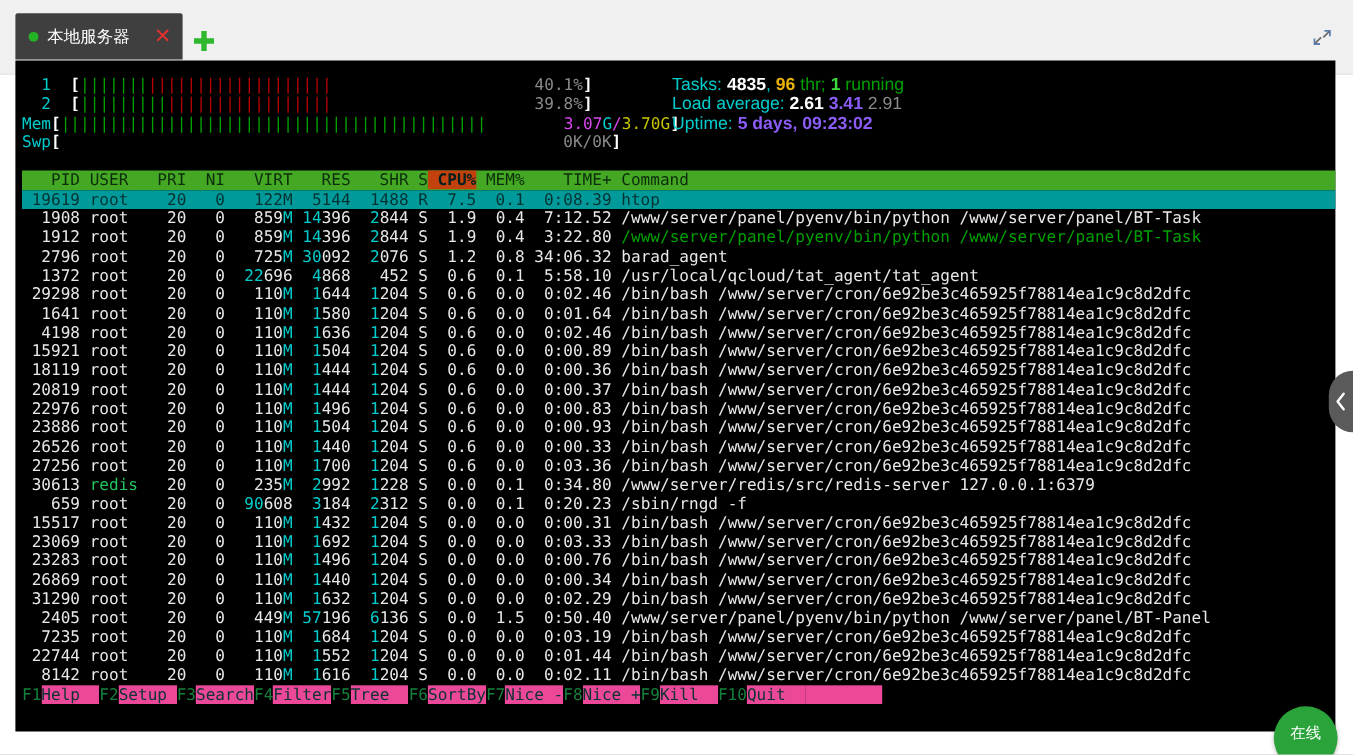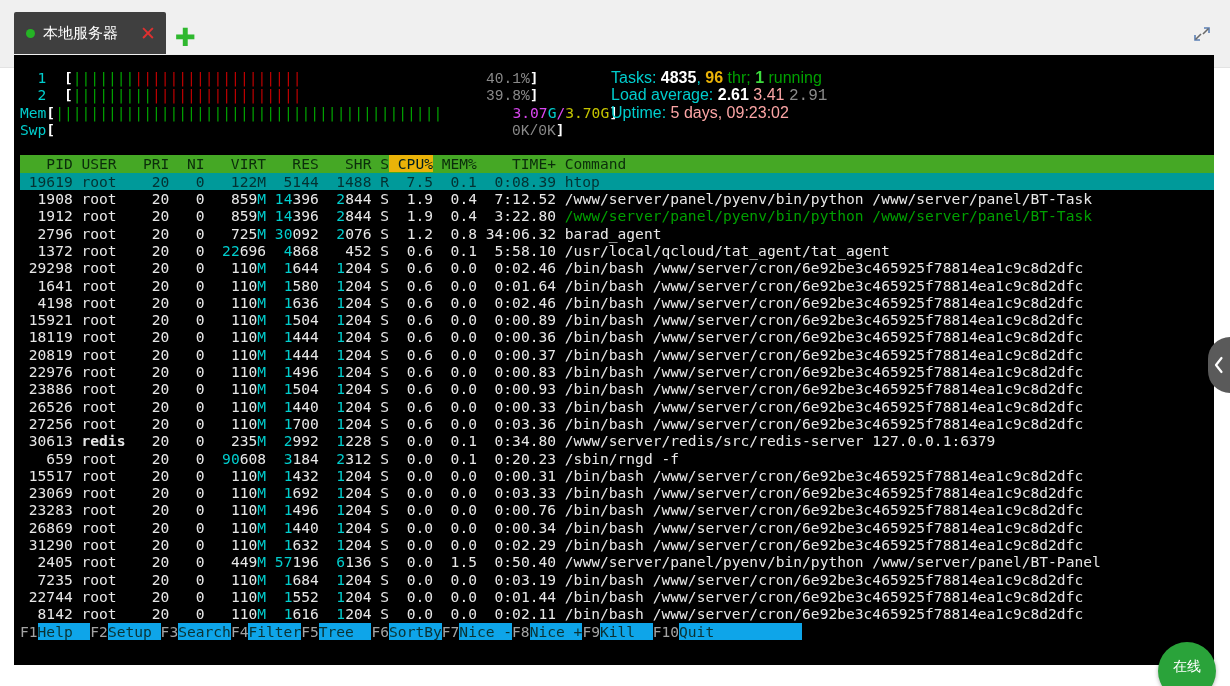--- a/index.html
+++ b/index.html
@@ -73,48 +73,49 @@
     font-size: 14.6px;
     line-height: 17.3px;
     letter-spacing: 0px;
     white-space: pre;
     color: #c8c8c8;
   }
   .row { height: 17.3px; white-space: pre; }
 
   
   .c-cyan    { color: #00cdcd; }
-  .c-cyanb   { color: #fca5a5; font-weight: normal; }
+  .c-cyanb   { color: #8b5cf6; font-weight: bold; }
   .c-green   { color: #00a000; }
   .c-lgreen  { color: #d946ef; }
   .c-greenb  { color: #3ddb3d; font-weight: bold; }
   .c-red     { color: #bb0000; }
   .c-white   { color: #e8e8e8; }
   .c-whiteb  { color: #ffffff; font-weight: bold; }
-  .c-gray    { color: #8a8a8a; font-family: Liberation Mono, monospace; }
-  .c-dgray   { color: #e5e5e5; font-weight: bold; }
+  .c-gray    { color: #8a8a8a; }
+  .c-dgray   { color: #22c55e; }
   .c-yellow  { color: #c5c500; text-align: right; }
   .c-yellowb { color: #eab308; font-weight: bold; }
 
   .hdr-bar {
     background: #45a825;
     color: #0b2d0b;
     display: inline-block;
   }
   .hdr-sel {
-    background: #eab308;
+    background: #c2410c;
     color: #001f1f;
+    font-weight: bold;
   }
   .sel-row {
     background: #009a9a;
     color: #043232;
     display: inline-block;
   }
-  .fk-num { color: #a3a3a3; background: #000000; }
-  .fk-lbl { color: #0c3232; background: #0ea5e9; }
+  .fk-num { color: #15803d; background: #000000; }
+  .fk-lbl { color: #0c3232; background: #ec4899; }
 
   
   .side-handle {
     position: absolute; right: 0; top: 337px;
     width: 22px; height: 56px;
     background: #5a5a5a;
     border-radius: 28px 0 0 28px;
     display: flex; align-items: center; justify-content: center;
     cursor: pointer;
   }

